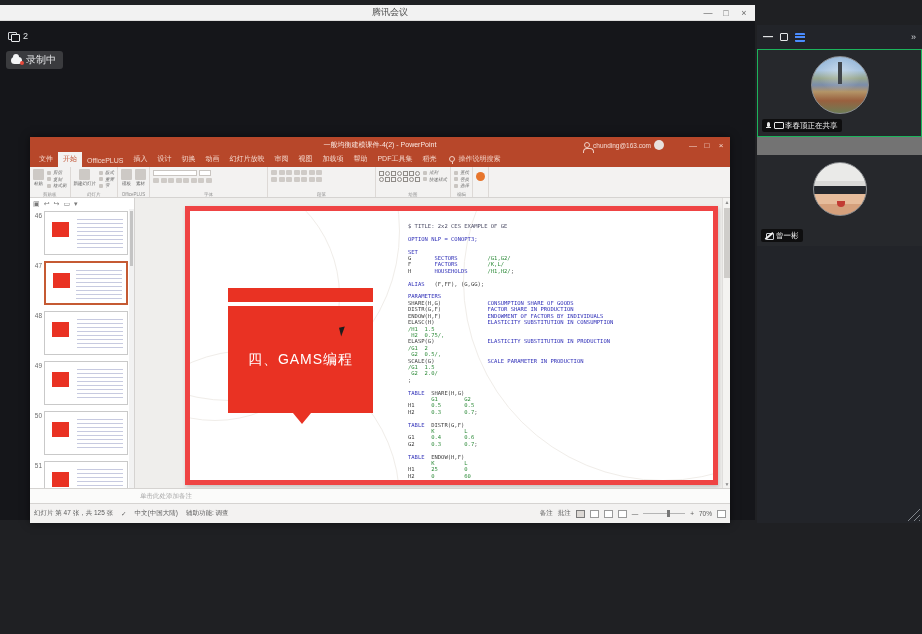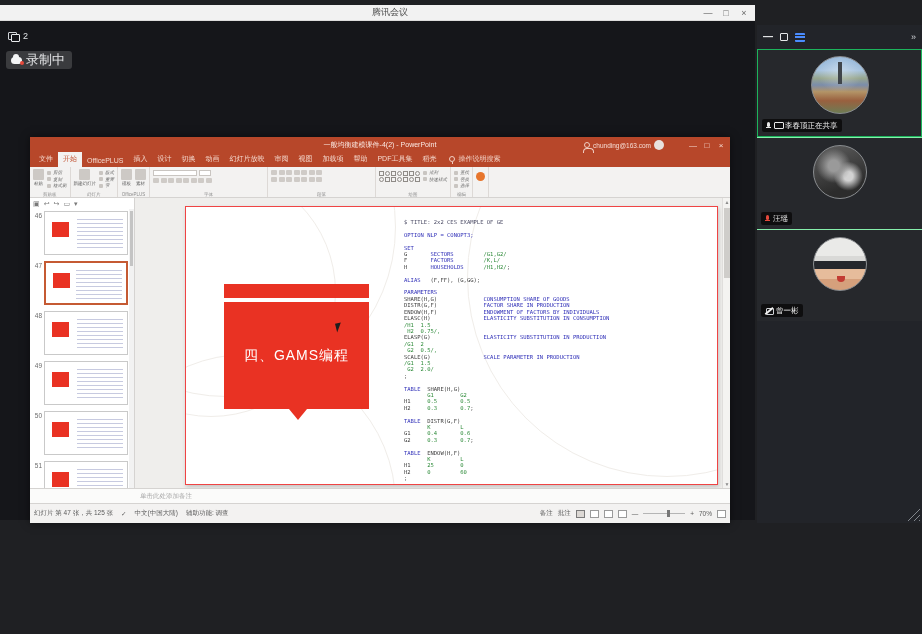--- a/index.html
+++ b/index.html
@@ -21,21 +21,21 @@
   .share-ind .glyph::after { content:""; position:absolute; left:3px; top:2px; width:7px; height:6px;
       background:#15161a; border:1px solid #e8eaec; border-radius:1px; }
   .share-count { color:#dfe2e5; font-size:9px; }
   .rec-badge { position:absolute; left:6px; top:46px; height:18px; padding:0 7px 0 5px; background:#3a3b3e;
       border-radius:3px; display:flex; align-items:center; gap:4px; }
   .cloud-ic { position:relative; width:11px; height:7px; background:#f4f5f6; border-radius:4px; }
   .cloud-ic::before { content:""; position:absolute; left:2px; top:-3px; width:6px; height:6px;
       background:#f4f5f6; border-radius:50%; }
   .cloud-ic::after { content:""; position:absolute; right:-2px; bottom:-1px; width:4px; height:4px;
       background:#e5493c; border-radius:50%; }
-  .rec-text { color:#e3e4e6; font-size:13px; }
+  .rec-text { color:#e3e4e6; font-size:10px; }
 
   
   .ppt-win { position:absolute; left:30px; top:132px; width:700px; height:386px; background:#fff;
              box-shadow:0 0 8px rgba(0,0,0,.5); }
   .ppt-titlebar { position:absolute; left:0; top:0; width:100%; height:16px; background:#b7472a;
       display:flex; align-items:center; }
   .ppt-title { position:absolute; left:0; width:100%; text-align:center; font-size:7px; color:#fbe9e3; }
   .ppt-account { position:absolute; right:66px; top:0; height:16px; display:flex; align-items:center; gap:3px; }
   .acct-person { width:6px; height:6px; border-radius:50%; border:1px solid #f0cfc4; position:relative; }
   .acct-person::after{ content:""; position:absolute; left:-2px; top:5px; width:9px; height:4px;
@@ -86,21 +86,21 @@
   .thumb { position:relative; width:84px; height:44px; background:#fff; border:1px solid #c9c9c9; }
   .thumb.sel { border:2px solid #c55a33; }
   .t-red { position:absolute; left:7px; top:10px; width:17px; height:15px; background:#e93223; }
   .t-lines { position:absolute; right:4px; top:7px; width:46px; height:30px;
       background:repeating-linear-gradient(180deg,#b9bdd8 0 1px,transparent 1px 4px); opacity:.8; }
   .panel-scroll { position:absolute; right:0; top:11px; width:5px; height:279px; background:#f2f2f2; }
   .panel-scroll::after { content:""; position:absolute; left:1px; top:2px; width:3px; height:55px; background:#c4c4c4; }
 
   .canvas { position:absolute; left:105px; top:0; right:8px; height:100%; }
   .slide { position:absolute; left:50px; top:8px; width:533px; height:279px; background:#fff;
-      border:1px solid #ef4444; box-shadow:1px 2px 4px rgba(0,0,0,.18); overflow:hidden; }
+      border:5px solid #ef4444; box-shadow:1px 2px 4px rgba(0,0,0,.18); overflow:hidden; }
   .arc { position:absolute; border:1.5px solid #f0ede9; border-radius:50%; }
   .arc1 { left:-130px; top:-150px; width:340px; height:340px; }
   .arc2 { left:-100px; top:-40px; width:250px; height:250px; }
   .arc3 { right:-150px; top:-130px; width:400px; height:400px; }
   .arc4 { left:-90px; bottom:-170px; width:300px; height:300px; }
   .callout-bar { position:absolute; left:38px; top:77px; width:145px; height:14px; background:#e93223; }
   .callout-box { position:absolute; left:38px; top:95px; width:145px; height:107px; background:#e93223;
       display:flex; align-items:center; justify-content:center; }
   .callout-tip { position:absolute; left:103px; top:202px; width:0; height:0;
       border-left:9px solid transparent; border-right:9px solid transparent; border-top:11px solid #e93223; }
@@ -141,21 +141,21 @@
   .sb-collapse { margin-left:auto; color:#cfd2d6; font-size:9px; }
   .sb-speaking { height:22px; display:flex; align-items:center; gap:5px; padding:0 6px;
       border-top:1px solid #2c2e33; border-bottom:1px solid #1b1c20; position:relative; }
   .mic-slash { position:relative; width:7px; height:9px; }
   .mic-slash::before { content:""; position:absolute; left:2px; top:0; width:3px; height:6px;
       background:#9aa0a6; border-radius:2px; }
   .mic-slash::after { content:""; position:absolute; left:-1px; top:3px; width:10px; height:1.5px;
       background:#e5493c; transform:rotate(-40deg); }
   .sb-speaking .txt { font-size:8px; color:#b9bcc0; }
   .watermark { position:absolute; right:5px; font-size:12px; font-weight:bold; font-style:italic; color:#34373d; letter-spacing:-2px; }
-  .tiles { display:flex; flex-direction:column; background:#86efac; gap:1px; }
+  .tiles { display:flex; flex-direction:column; background:#737373; gap:18px; }
   .tile { position:relative; background:#26282c; height:91px; }
   .tile.first { height:88px; }
   .tile.active { border:1.5px solid #1cb45c; }
   .avatar { position:absolute; left:50%; top:7px; transform:translateX(-50%); width:54px; height:54px;
       border-radius:50%; border:1px solid #8a8d90; }
   .tile.first .avatar { width:58px; height:58px; top:6px; }
   .av-city-photo { background:
       radial-gradient(circle at 50% 22%, rgba(255,255,255,.35), transparent 45%),
       linear-gradient(180deg,#86add4 0%,#a5c2de 24%,#97a68e 38%,#7b8dab 50%,#b39467 62%,#99603f 78%,#6d7c54 100%); }
   .av-city-photo::after { content:""; position:absolute; left:50%; top:5px; width:4px; height:22px;
@@ -552,27 +552,20 @@
     <div class="tiles" id="tiles">
         <div class="tile first active">
           <div class="avatar av-city-photo"></div>
           <div class="p-label">
             <span class="pi mic white"></span>
             <span class="pi screen"></span>
             <span class="nm">李春顶正在共享</span>
           </div>
         </div>
         <div class="tile">
-          <div class="avatar av-gray-photo"></div>
-          <div class="p-label">
-            <span class="pi mic red"></span>
-            <span class="nm">汪瑶</span>
-          </div>
-        </div>
-        <div class="tile">
           <div class="avatar av-anime-photo"></div>
           <div class="p-label">
             <span class="pi audio-off"></span>
             <span class="nm">曾一彬</span>
           </div>
         </div>
       </div>
     <div class="resize-grip"></div>
   </div>
 </div>

